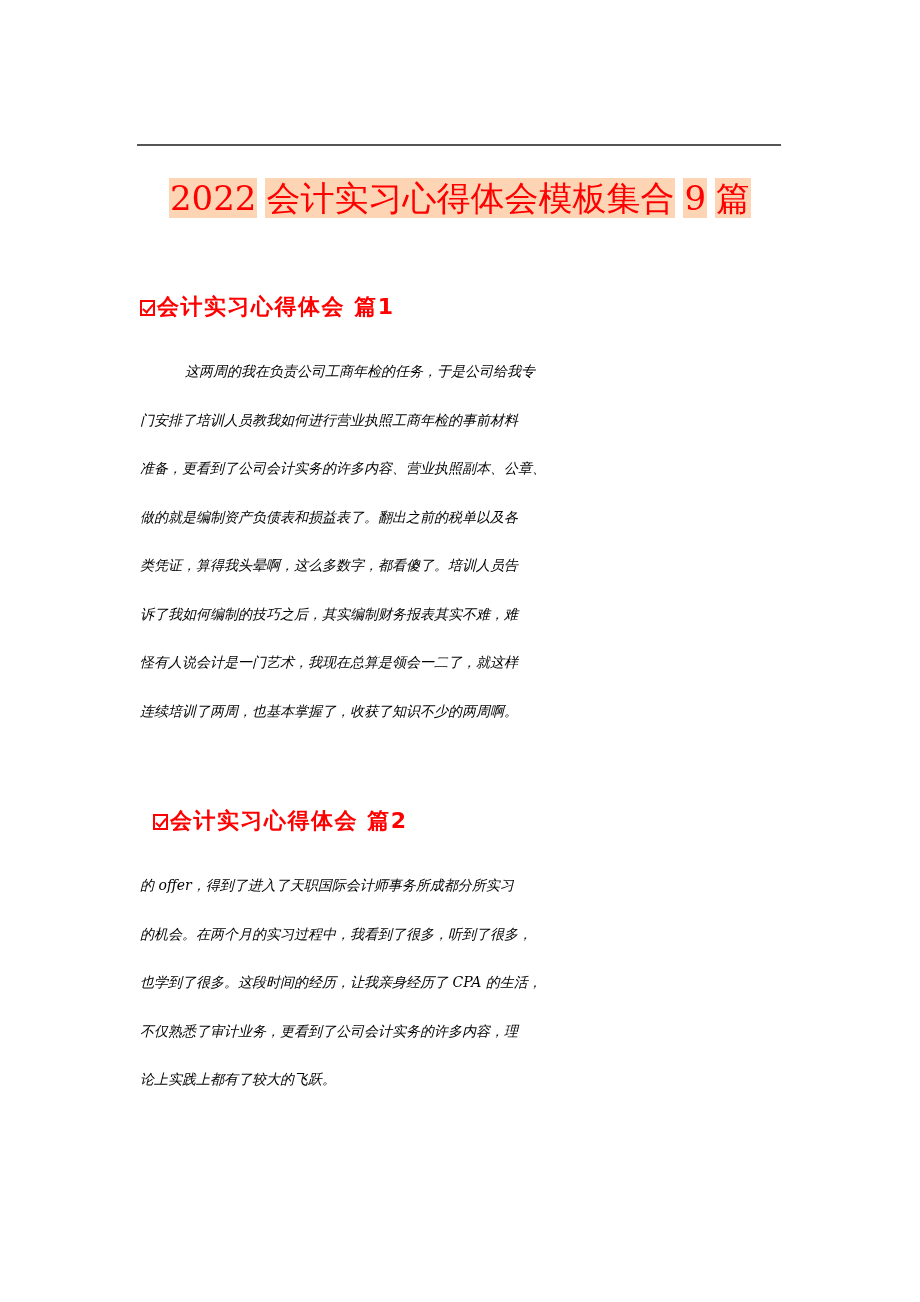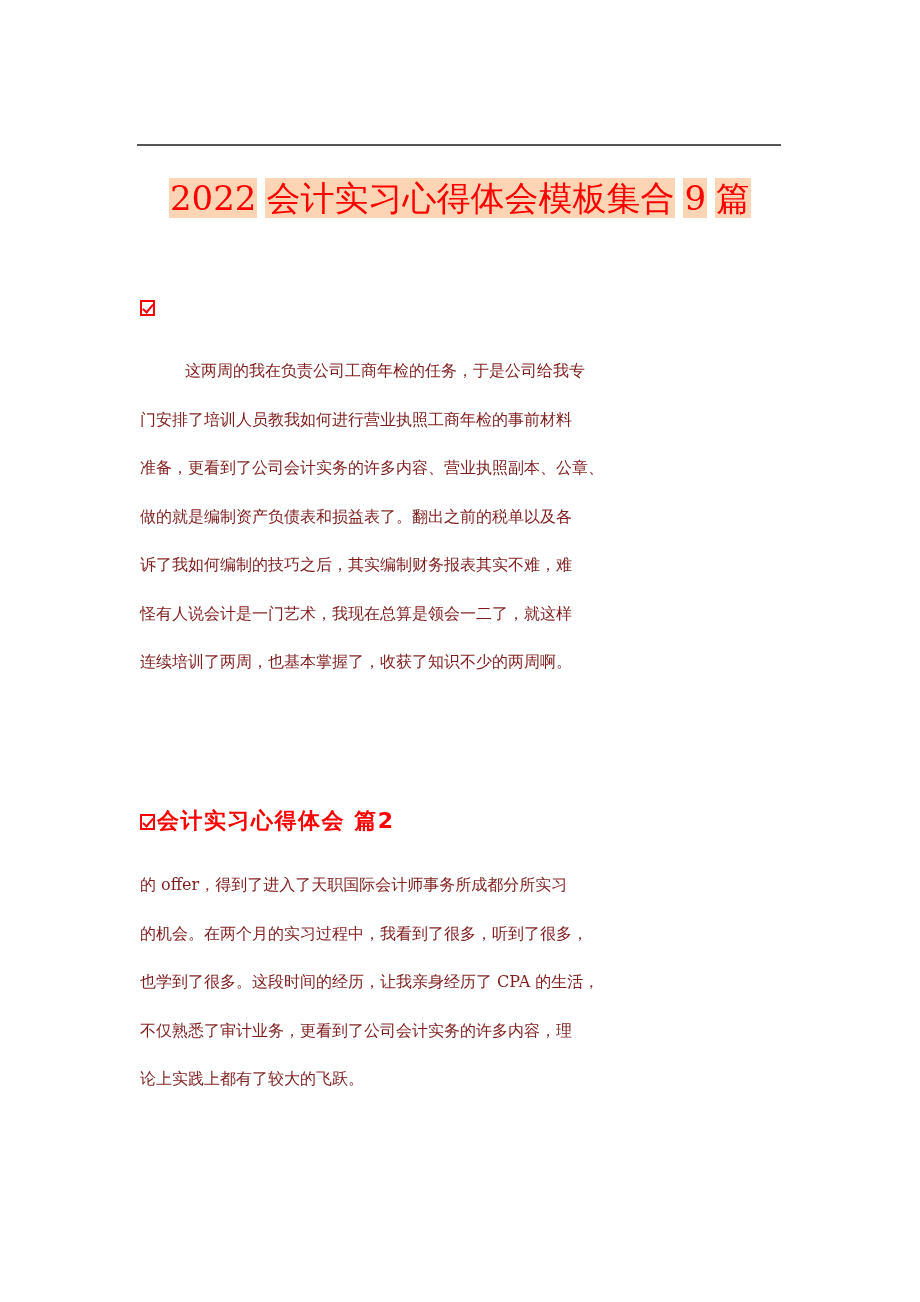--- a/index.html
+++ b/index.html
@@ -77,23 +77,24 @@
       width: 4px;
       height: 9px;
       border-right: 2px solid #ff0000;
       border-bottom: 2px solid #ff0000;
       transform: rotate(40deg);
     }
     .para {
       position: absolute;
       left: 140px;
       width: 650px;
-      font-size: 16px;
+      font-size: 14px;
       line-height: 48.5px;
-      color: #7f1d1d;
+      color: #000000;
+      font-style: italic;
     }
     .para .line {
       display: block;
       white-space: nowrap;
       height: 48.5px;
     }
     .para .line.indent {
       padding-left: 45px;
     }
   </style>
@@ -102,34 +103,35 @@
 
 <div class="page">
 
   <div class="top-rule"></div>
 
   <div class="title">
     <span class="hl">2022</span><span class="gap"></span><span class="hl">会计实习心得体会模板集合</span><span class="gap"></span><span class="hl">9</span><span class="gap"></span><span class="hl">篇</span>
   </div>
 
   <div class="section-heading" style="top:276px;">
-    <span class="check"></span>
+    <span class="check"></span><span>会计实习心得体会 篇1</span>
   </div>
 
   <div class="para" style="top:331px;">
     <span class="line indent">这两周的我在负责公司工商年检的任务，于是公司给我专</span>
     <span class="line">门安排了培训人员教我如何进行营业执照工商年检的事前材料</span>
     <span class="line">准备，更看到了公司会计实务的许多内容、营业执照副本、公章、</span>
     <span class="line">做的就是编制资产负债表和损益表了。翻出之前的税单以及各</span>
+    <span class="line">类凭证，算得我头晕啊，这么多数字，都看傻了。培训人员告</span>
     <span class="line">诉了我如何编制的技巧之后，其实编制财务报表其实不难，难</span>
     <span class="line">怪有人说会计是一门艺术，我现在总算是领会一二了，就这样</span>
     <span class="line">连续培训了两周，也基本掌握了，收获了知识不少的两周啊。</span>
   </div>
 
-  <div class="section-heading" style="top:790px;">
+  <div class="section-heading" style="top:790px;margin-left:13px;">
     <span class="check"></span><span>会计实习心得体会 篇2</span>
   </div>
 
   <div class="para" style="top:845px;">
     <span class="line">的 offer，得到了进入了天职国际会计师事务所成都分所实习</span>
     <span class="line">的机会。在两个月的实习过程中，我看到了很多，听到了很多，</span>
     <span class="line">也学到了很多。这段时间的经历，让我亲身经历了 CPA 的生活，</span>
     <span class="line">不仅熟悉了审计业务，更看到了公司会计实务的许多内容，理</span>
     <span class="line">论上实践上都有了较大的飞跃。</span>
   </div>

